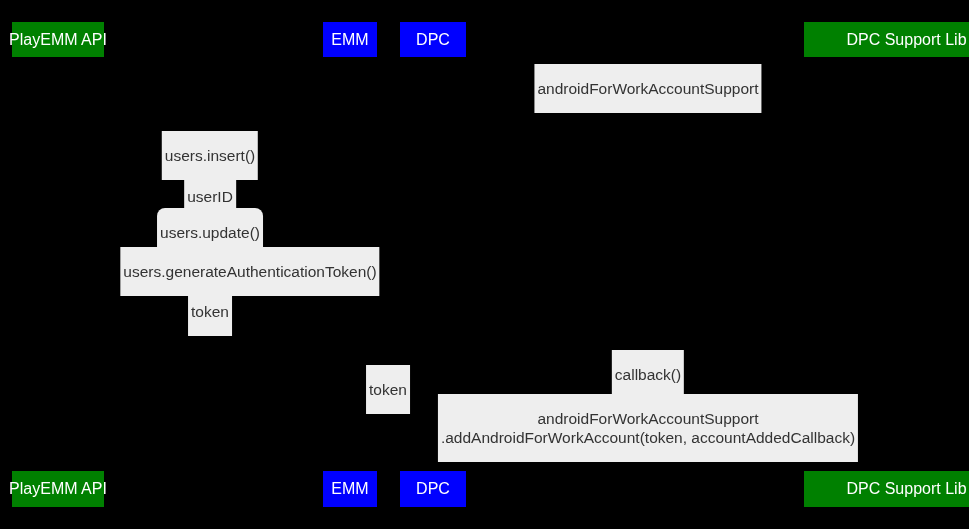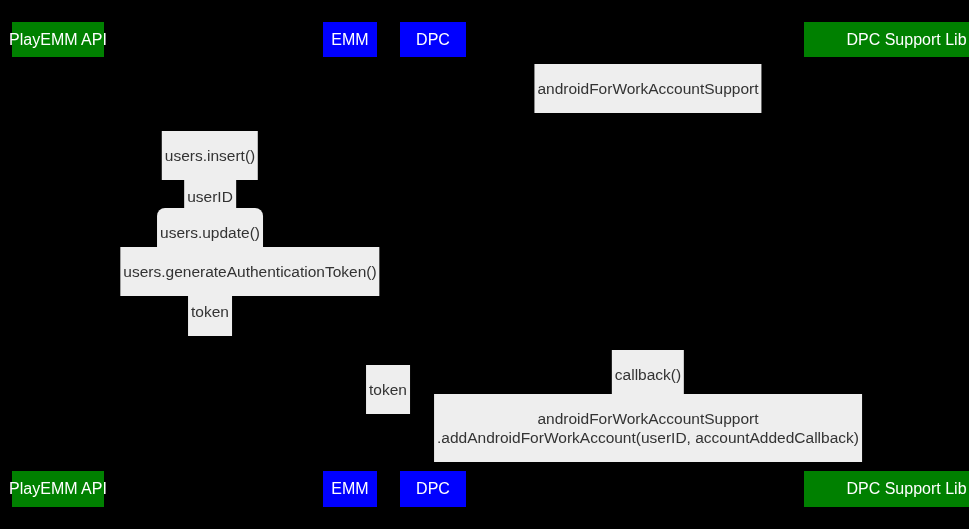--- a/index.html
+++ b/index.html
@@ -87,21 +87,21 @@
   <div class="msg cx-left m-gentoken">users.generateAuthenticationToken()</div>
 
   <div class="msg cx-left m-token1">token</div>
 
   <div class="msg cx-right m-callback">callback()</div>
 
   <div class="msg cx-mid m-token2">token</div>
 
   <div class="msg cx-right m-addacct">
     <span>androidForWorkAccountSupport</span>
-    <span>.addAndroidForWorkAccount(userID, accountAddedCallback)</span>
+    <span>.addAndroidForWorkAccount(token, accountAddedCallback)</span>
   </div>
 
   <div class="actor green a-playemm row-bottom">PlayEMM API</div>
   <div class="actor blue a-emm row-bottom">EMM</div>
   <div class="actor blue a-dpc row-bottom">DPC</div>
   <div class="actor green a-dpclib row-bottom">DPC Support Lib</div>
 
 </div>
 
 </body></html>

